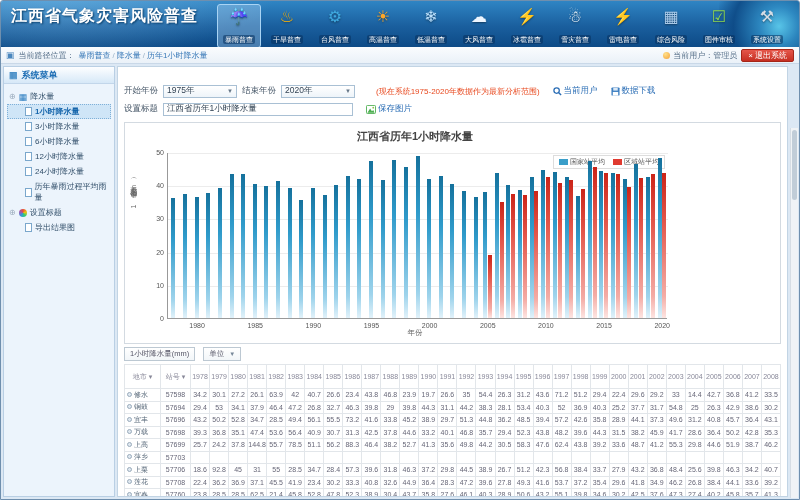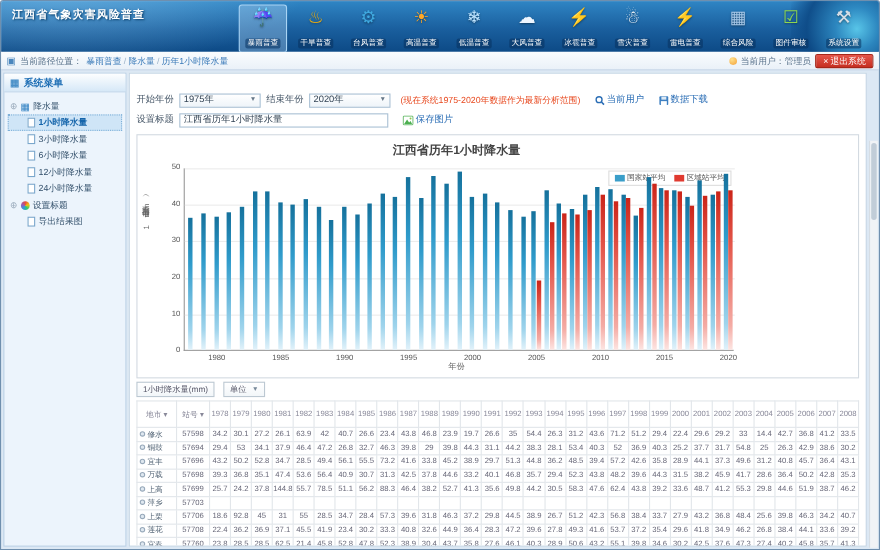--- a/index.html
+++ b/index.html
@@ -3,21 +3,21 @@
 <meta charset="utf-8">
 <style>
   * { margin:0; padding:0; box-sizing:border-box; }
   html,body { width:800px; height:500px; font-family:"Liberation Sans", sans-serif; }
   .window { position:relative; width:800px; height:500px; border:1px solid #6f8fae; background:#dce8f4; overflow:hidden; border-radius:3px 3px 0 0; }
 
   
   .header { position:relative; height:46px; background:linear-gradient(180deg,#2f85c4 0%,#1a5f9e 55%,#0d4a86 100%); overflow:hidden; }
   .header:before { content:""; position:absolute; left:-40px; top:-30px; width:320px; height:90px;
     background:radial-gradient(ellipse at 30% 20%, rgba(140,200,240,.55) 0%, rgba(140,200,240,0) 70%); border-radius:50%; }
-  .app-title { position:absolute; left:10px; top:5px; color:#fff; font-size:10px; font-weight:bold; text-shadow:1px 1px 2px #063a66; letter-spacing:1px; z-index:2; }
+  .app-title { position:absolute; left:10px; top:5px; color:#fff; font-size:16px; font-weight:bold; text-shadow:1px 1px 2px #063a66; letter-spacing:1px; z-index:2; }
   .app-title .l2 { padding-left:14px; margin-top:2px; }
   .toolbar { position:absolute; left:216px; top:3px; display:flex; gap:4px; z-index:2; }
   .tb-item { width:44px; text-align:center; color:#fff; cursor:pointer; padding:1px 0; border:1px solid transparent; border-radius:3px; }
   .tb-item.active { background:rgba(185,222,250,.35); border-color:#a9d4f4; }
   .tb-ico { display:block; height:22px; line-height:22px; font-size:16px; text-shadow:0 1px 2px rgba(0,0,0,.4); }
   .tb-label { display:inline-block; font-size:7px; line-height:9px; background:rgba(8,50,95,.55); border-radius:2px; padding:0 2px; white-space:nowrap; }
   .globe { position:absolute; right:0; top:0; width:80px; height:46px;
     background:radial-gradient(circle at 75% 55%, #5fd0f0 0%, #2e8ac2 30%, #0d4a86 70%, transparent 100%); opacity:.9; }
 
   
@@ -46,21 +46,21 @@
   .tree-item.sel { background:#cfe5f7; border:1px dotted #7fb0d8; color:#1565ab; font-weight:bold; }
 
   .main { flex:1; background:#fff; border:1px solid #c2d4e4; margin-right:9px; overflow:hidden; }
 
   
   .controls { padding:15px 6px 1px 6px; font-size:8.5px; color:#456; }
   .ctrl-row { display:flex; align-items:center; gap:5px; height:18px; }
   .lbl { color:#456; }
   .selectbox { width:74px; height:13px; border:1px solid #a9c0d4; background:linear-gradient(#fff,#eef4f9); display:flex; align-items:center; justify-content:space-between; padding:0 3px; cursor:pointer; color:#345; }
   .selectbox .arr { font-size:6px; color:#678; }
-  .note { color:#e8491f; font-size:8px; margin-left:4px; }
+  .note { color:#e8491f; font-size:8px; margin-left:16px; }
   .linkbtn { display:flex; align-items:center; gap:2px; color:#2a6db5; cursor:pointer; margin-left:8px; background:none; border:none; font-size:8.5px; font-family:inherit; }
   .titleinput { width:190px; height:13px; border:1px solid #a9c0d4; font-size:8.5px; padding:0 3px; color:#345; font-family:inherit; }
   .ico-svg { display:inline-block; vertical-align:middle; }
 
   
   .chart-panel { position:relative; margin:3px 6px; border:1px solid #d3dae1; height:222px; background:#fff; }
   .chart-title { position:absolute; left:40px; top:6px; width:500px; text-align:center; font-size:11px; font-weight:bold; color:#444; }
   .plot { position:absolute; left:42px; top:30px; width:500px; height:166px; border-left:1px solid #999; border-bottom:1px solid #999; }
   .gridline { position:absolute; left:0; width:500px; height:1px; background:#ececec; }
   .ytick { position:absolute; left:-22px; width:18px; text-align:right; font-size:7px; color:#555; margin-top:-4px; }
@@ -157,20 +157,24 @@
             <span class="doc-ico"></span>
             <span>6小时降水量</span>
           </div>
           <div class="tree-item">
             <span class="doc-ico"></span>
             <span>12小时降水量</span>
           </div>
           <div class="tree-item">
             <span class="doc-ico"></span>
             <span>24小时降水量</span>
+          </div>
+          <div class="tree-item">
+            <span class="doc-ico"></span>
+            <span>历年暴雨过程平均雨量</span>
           </div>
           <div class="tree-group">
             <span class="expander">⊕</span>
             <span class="g-ico palette-icon"></span>
             <span>设置标题</span>
           </div>
           <div class="tree-item">
             <span class="doc-ico"></span>
             <span>导出结果图</span>
           </div>

